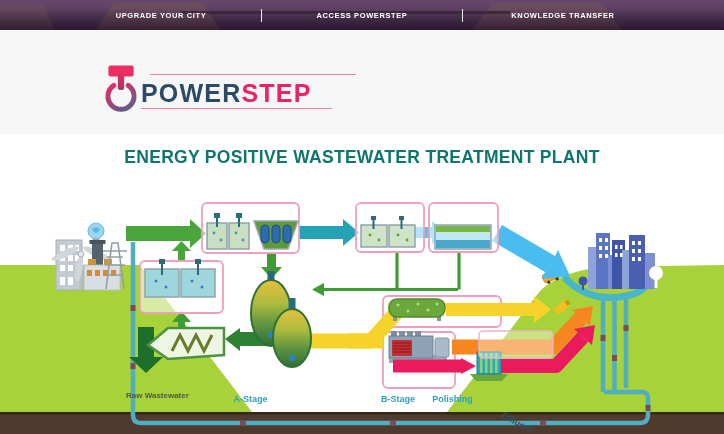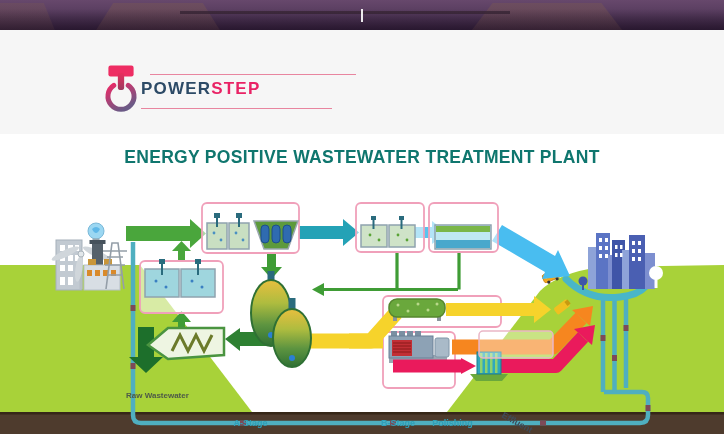--- a/index.html
+++ b/index.html
@@ -25,48 +25,51 @@
   .nav-item { width:200px; text-align:center; color:#fff; font-size:7.5px;
               font-weight:bold; letter-spacing:.6px; cursor:pointer; }
   .nav-sep { width:1px; height:13px; background:#fff; opacity:.9; }
 
   
   .header { position:relative; width:724px; height:104px; background:#f6f6f6; }
   .logo-icon { position:absolute; left:103px; top:34px; }
   .logo-line { position:absolute; height:1px; background:#e8859f; }
   .line-top { left:150px; top:44px; width:206px; }
   .line-bot { left:141px; top:78px; width:191px; }
-  .logo-text { position:absolute; left:141px; top:49px; font-size:17px;
+  .logo-text { position:absolute; left:141px; top:49px; font-size:25px;
                font-weight:800; letter-spacing:1.2px; }
   .logo-text .p1 { color:#2c4a66; }
   .logo-text .p2 { color:#e92365; }
 
   
   .titlebar { width:724px; height:51px; background:#fff; }
   .page-title { padding-top:13px; text-align:center; font-size:17.5px;
                 font-weight:800; letter-spacing:.3px; color:#0f766e; }
 
   
   .diagram { position:relative; width:616px; height:249px; background:#fff;text-decoration:underline; }
   .diagram svg { position:absolute; left:0; top:0; }
   .dlabel { position:absolute; white-space:nowrap; line-height:1.2; }
-  .teal-b  { color:#2fa0b8; font-weight:bold; font-size:9px; text-align:center;margin-top:24px; }
+  .teal-b  { color:#2fa0b8; font-weight:bold; font-size:9px; text-align:center; }
 </style>
 </head>
 <body>
 
 <div class="topbar">
   <div class="tower t3"></div>
   <div class="tower t1"></div>
   <div class="tower t2"></div>
   <div class="bridge"></div>
   <div class="topbar-shade"></div>
   <div class="nav">
+    <div class="nav-item">UPGRADE YOUR CITY</div>
     <div class="nav-sep"></div>
+    <div class="nav-item">ACCESS POWERSTEP</div>
     <div class="nav-sep"></div>
+    <div class="nav-item">KNOWLEDGE TRANSFER</div>
   </div>
 </div>
 
 <div class="header">
   <svg class="logo-icon" width="36" height="50" viewBox="0 0 40 54">
     <defs>
       <linearGradient id="ringGrad" x1="0" y1="0" x2="0.6" y2="1">
         <stop offset="0" stop-color="#ea2a67"></stop>
         <stop offset="1" stop-color="#6b5a86"></stop>
       </linearGradient>

